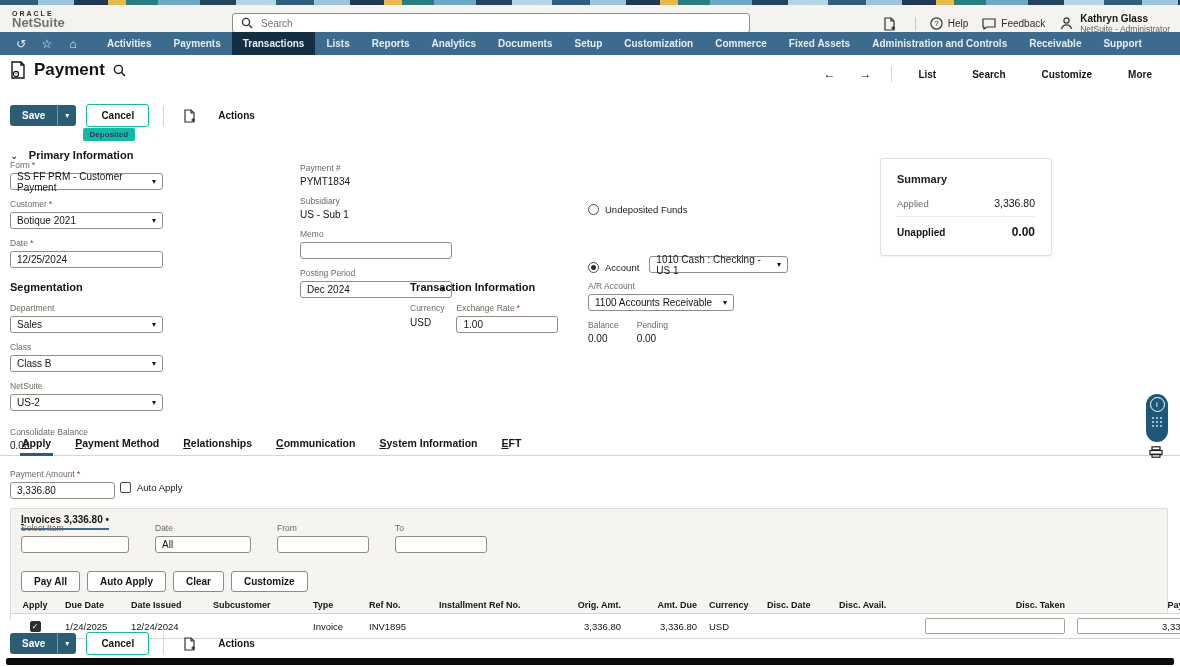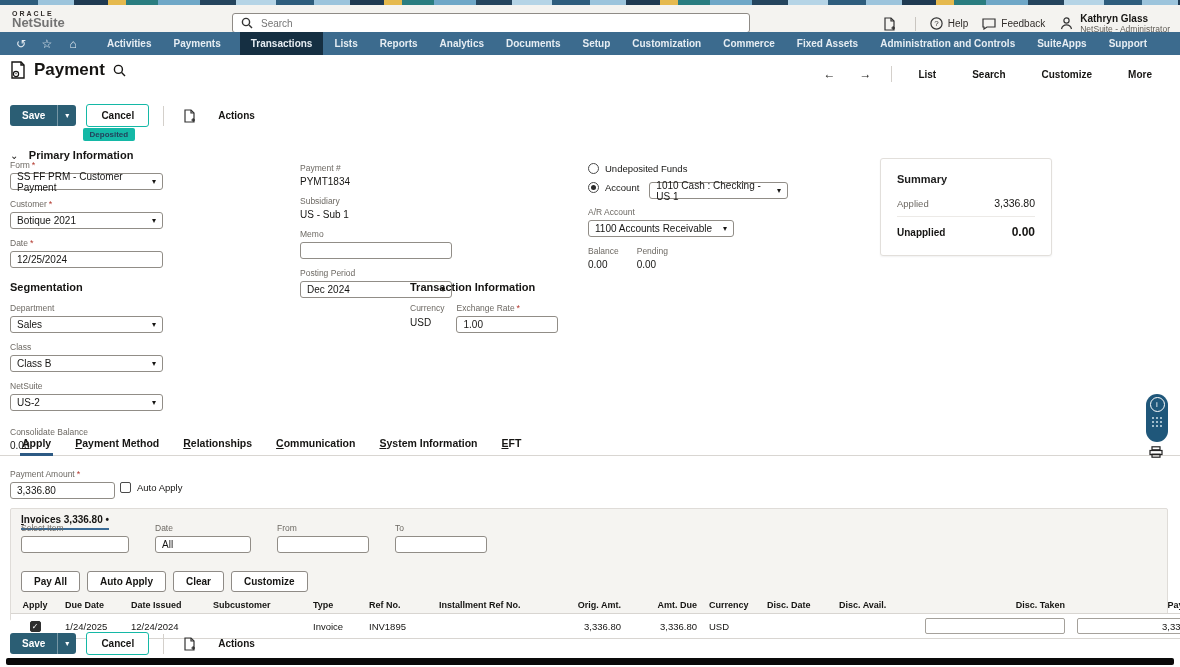--- a/index.html
+++ b/index.html
@@ -32,21 +32,21 @@
   .user-text .name { font-size:10px; font-weight:bold; color:#161513; }
   .user-text .role { font-size:8.5px; color:#5f5b55; }
   
   .nav { position:absolute; top:32px; left:0; width:1180px; height:23px;
     background:#3c6b8e; display:flex; align-items:stretch; color:#e6edf3; }
   .nav-icons { display:flex; align-items:center; gap:0; margin-left:8px; }
   .nav-icon { width:26px; text-align:center; font-size:12px; color:#e6edf3; cursor:pointer; }
   .nav-items { display:flex; align-items:stretch; margin-left:10px; }
   .nav-item { display:flex; align-items:center; padding:0 11px; font-size:10px; font-weight:bold;
     cursor:pointer; white-space:nowrap; }
-  .nav-item.active { background:#152f42;margin-left:8px; }
+  .nav-item.active { background:#152f42; }
   
   .pagehead { position:absolute; top:60px; left:10px; display:flex; align-items:center; gap:8px; }
   .pagehead .title { font-size:17px; font-weight:bold; color:#161513; }
   .recordline { position:absolute; top:84px; left:10px; display:flex; align-items:center; gap:10px; }
   .recordline .rid { font-size:12.5px; color:#161513; }
   .badge { background:#14b8a6; color:#23425c; font-size:8px; font-weight:bold;
     padding:2px 7px; border-radius:2px;margin-top:44px; }
   .head-links { position:absolute; top:66px; right:14px; display:flex; align-items:center; gap:8px; }
   .head-links .arrow { font-size:12px; color:#161513; padding:0 8px; cursor:pointer; }
   .head-links .hl-sep { width:1px; height:16px; background:#d4d0cb; margin:0 4px; }
@@ -73,21 +73,21 @@
     font-size:10px; color:#161513; display:flex; align-items:center; padding:0 6px; }
   .select { justify-content:space-between; cursor:pointer; }
   .select .caret { font-size:8px; color:#161513; margin-left:6px; }
   .tinput input { border:none; outline:none; width:100%; font-size:10px; color:#161513;
     font-family:inherit; background:transparent; }
   .static-val { font-size:10px; color:#161513; }
   .fgroup { margin-bottom:9px; }
   .col1 { position:absolute; top:160px; left:10px; width:153px; }
   .col2 { position:absolute; top:163px; left:300px; width:152px; }
   .col3 { position:absolute; top:163px; left:588px; width:200px; }
-  .radio-row { display:flex; align-items:flex-start; gap:6px; margin-bottom:8px; }
+  .radio-row { display:flex; align-items:flex-end; gap:6px; margin-bottom:8px;margin-top:41px; }
   .radio { width:11px; height:11px; border:1.5px solid #4a4a4a; border-radius:50%; background:#fff;
     display:inline-flex; align-items:center; justify-content:center; cursor:pointer; flex:0 0 auto; }
   .radio.checked::after { content:""; width:5px; height:5px; border-radius:50%; background:#2b2b2b; }
   .radio-label { font-size:9.5px; color:#161513; }
   .bp-row { display:flex; gap:18px; margin-top:6px; }
   
   .summary { position:absolute; top:158px; left:880px; width:172px; height:98px;
     background:#fff; border:1px solid #e2dfdb; border-radius:3px; box-shadow:0 1px 2px rgba(0,0,0,.06);
     padding:14px 16px; }
   .summary .s-title { font-size:11px; font-weight:bold; margin-bottom:12px; }
@@ -226,21 +226,21 @@
       <span class="nav-item active">Transactions</span>
       <span class="nav-item">Lists</span>
       <span class="nav-item">Reports</span>
       <span class="nav-item">Analytics</span>
       <span class="nav-item">Documents</span>
       <span class="nav-item">Setup</span>
       <span class="nav-item">Customization</span>
       <span class="nav-item">Commerce</span>
       <span class="nav-item">Fixed Assets</span>
       <span class="nav-item">Administration and Controls</span>
-      <span class="nav-item">SuiteApps</span>
+      <span class="nav-item">Receivable</span>
       <span class="nav-item">Support</span>
     </div>
   </div>
 
   <div class="pagehead">
     <span>
       <svg width="16" height="18" viewBox="0 0 16 18">
           <path d="M2 1h9l3 3v13H2z" fill="none" stroke="#161513" stroke-width="1.4"></path>
           <path d="M11 1v3h3" fill="none" stroke="#161513" stroke-width="1.4"></path>
           <circle cx="6" cy="13" r="2.6" fill="none" stroke="#161513" stroke-width="1.2"></circle>

